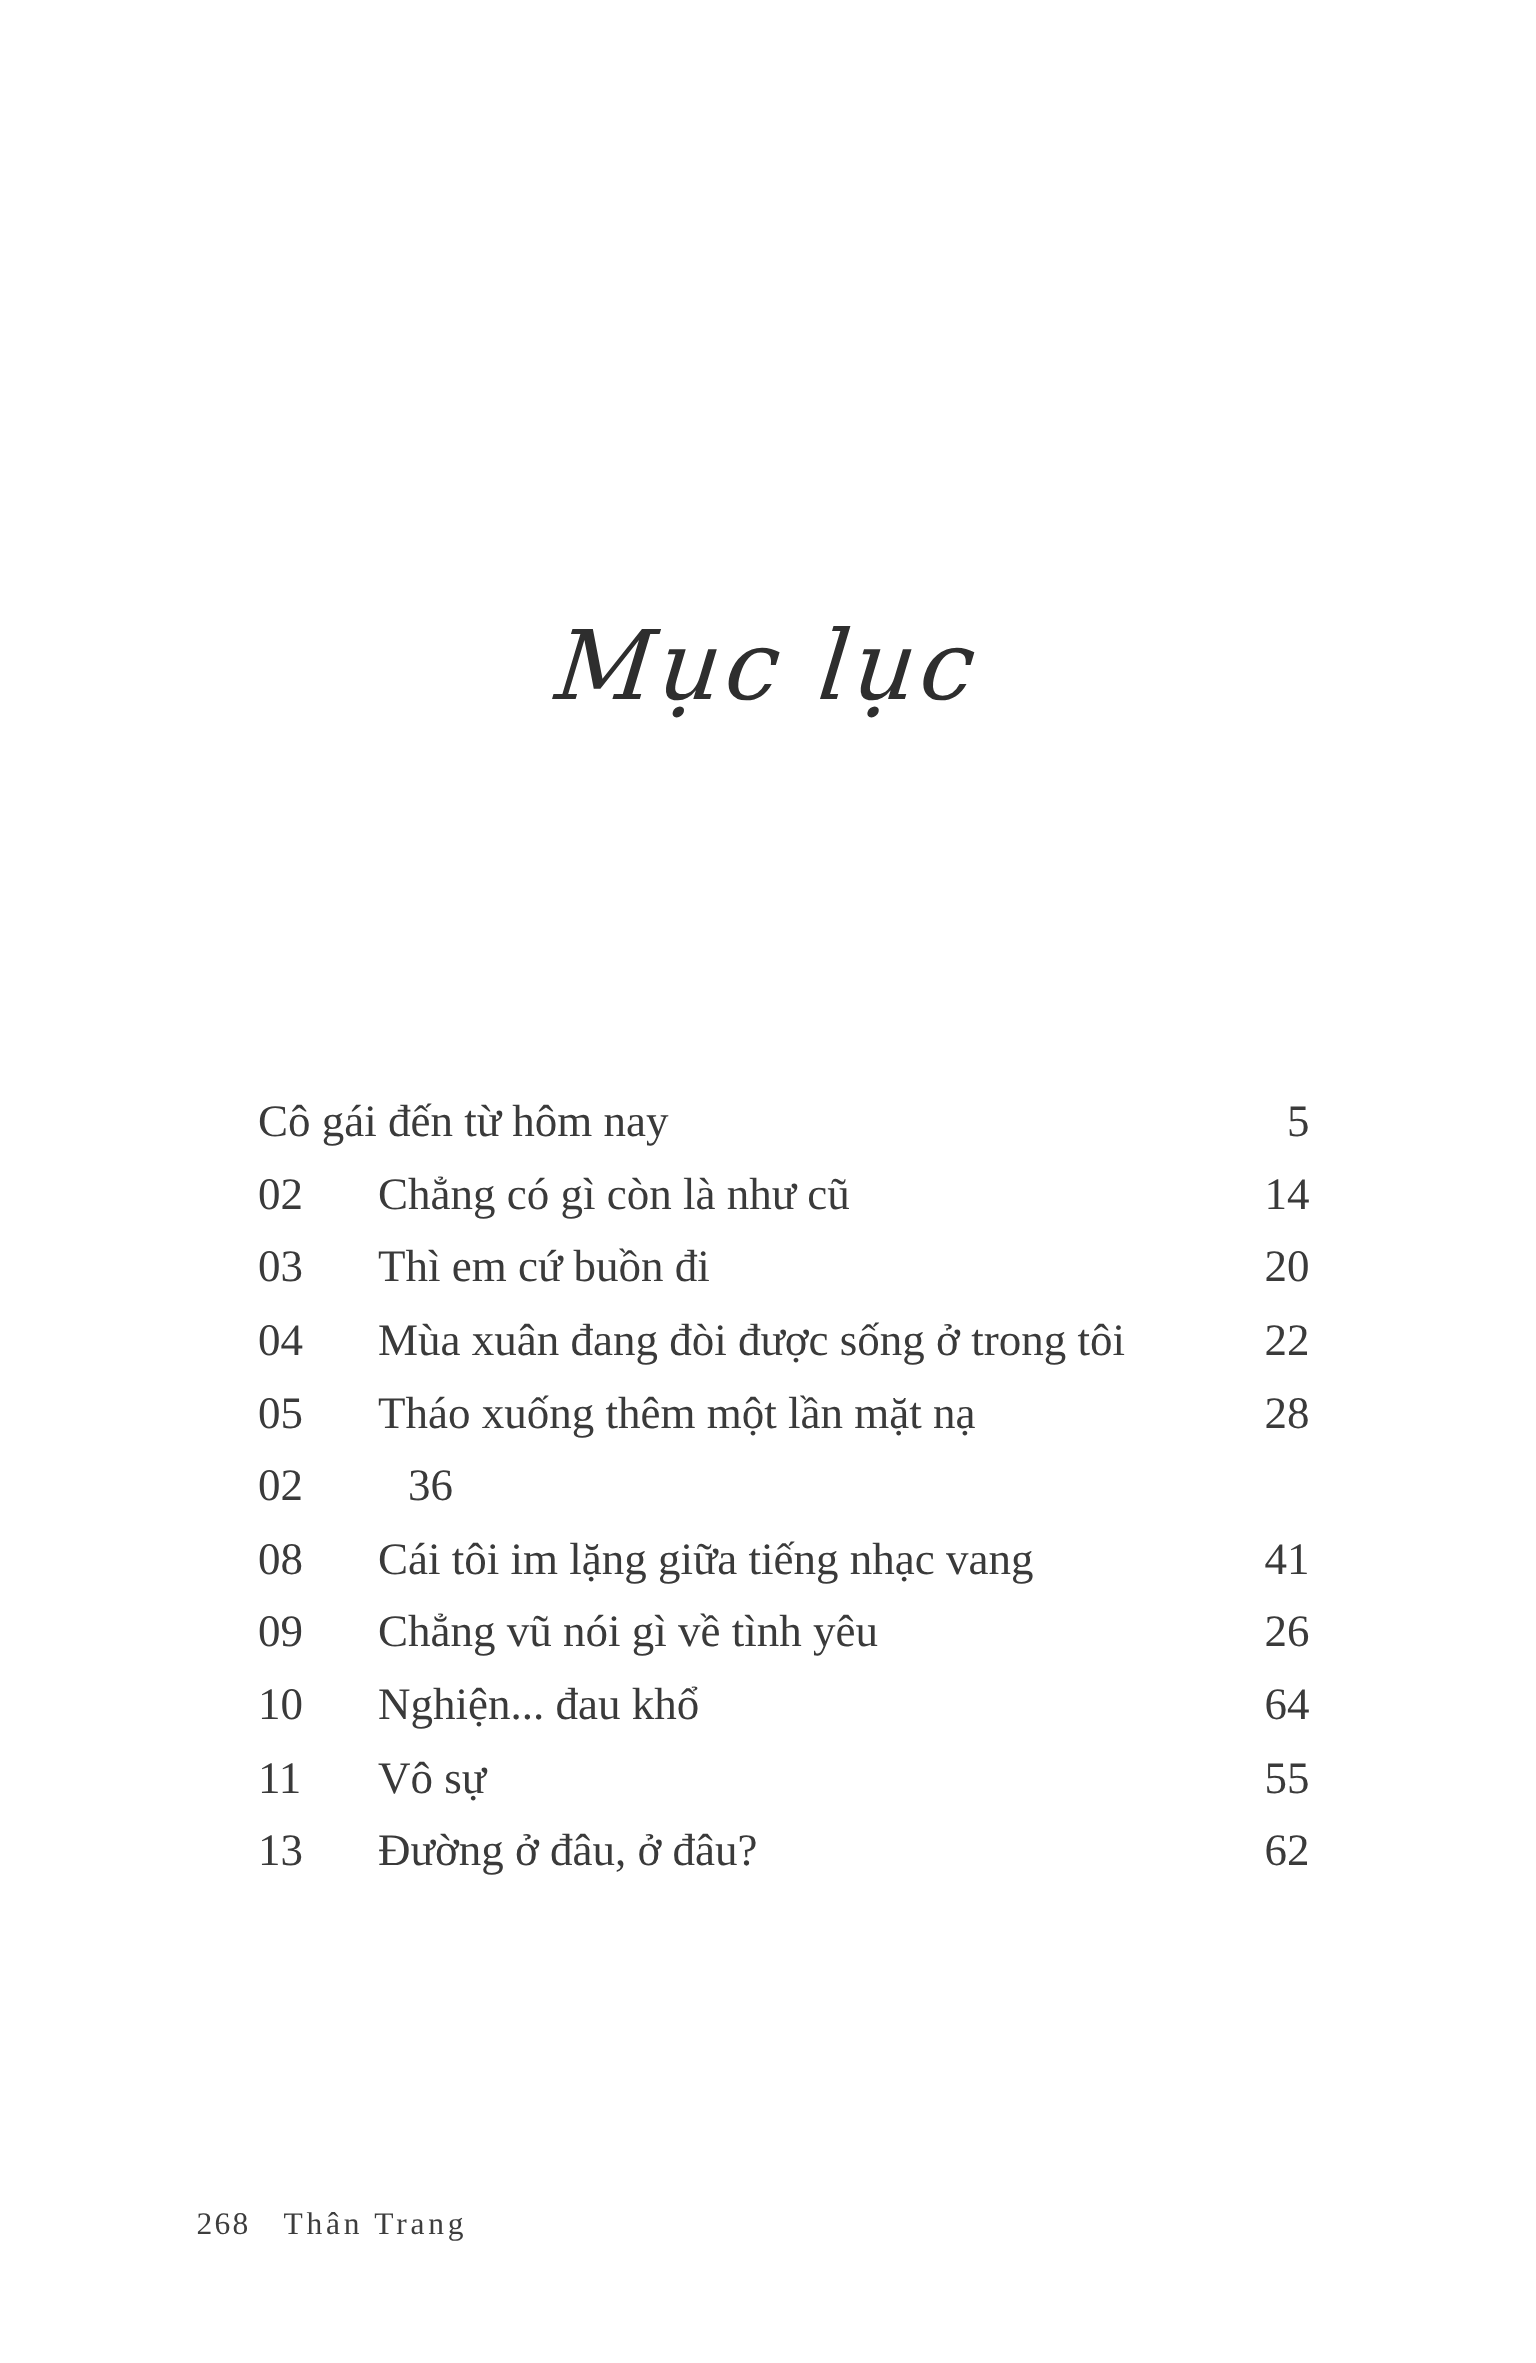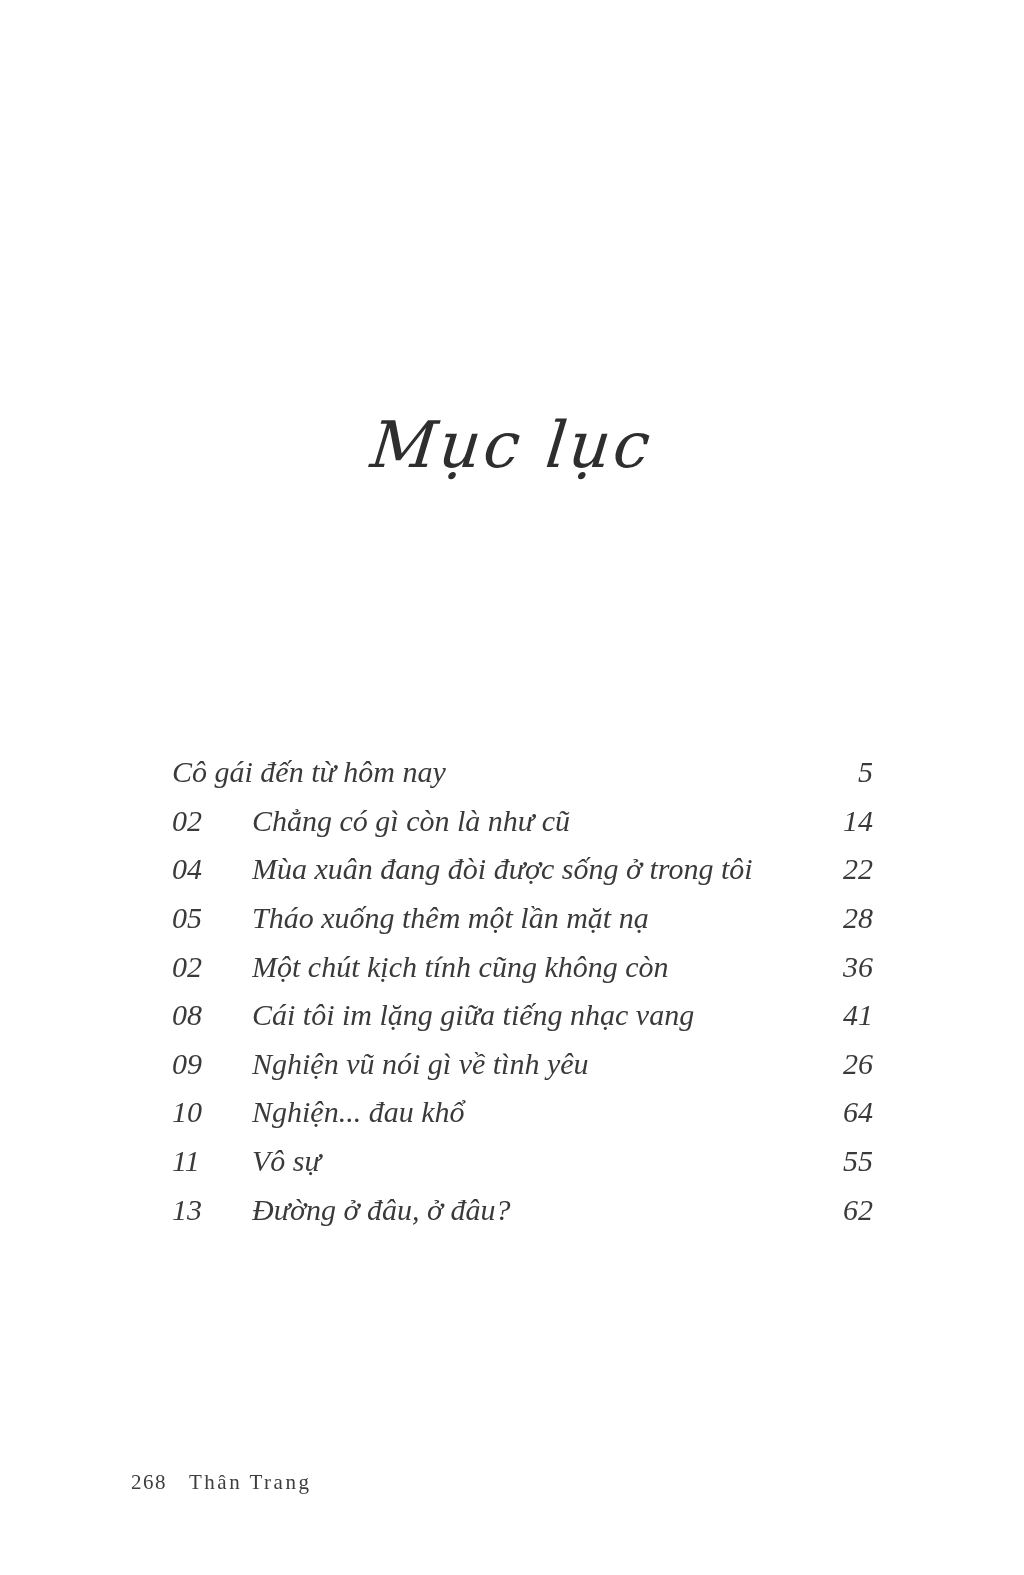--- a/index.html
+++ b/index.html
@@ -26,23 +26,22 @@
     font-style: italic;
     font-weight: 400;
     font-size: 64px;
     letter-spacing: 3px;
     color: #2e2e2e;
     transform: skewX(-6deg);
   }
   .toc {
     position: absolute;
     left: 172px;
-    top: 748px;
+    top: 724px;
     width: 701px;
-    font-style: italic;
   }
   .toc-row {
     display: flex;
     align-items: baseline;
     height: 48.65px;
     font-size: 30px;
     line-height: 48.65px;
     color: #3a3a3a;
     white-space: nowrap;
   }
@@ -91,49 +90,53 @@
     <span class="pg">5</span>
   </div>
 
 
   <div class="toc-row">
     <span class="num">02</span>
     <span class="title">Chẳng có gì còn là như cũ</span>
     <span class="pg">14</span>
   </div>
 
+  <div class="toc-row">
+    <span class="num">03</span>
+    <span class="title">Thì em cứ buồn đi</span>
+    <span class="pg">20</span>
+  </div>
 
   <div class="toc-row">
     <span class="num">04</span>
     <span class="title">Mùa xuân đang đòi được sống ở trong tôi</span>
     <span class="pg">22</span>
   </div>
 
   <div class="toc-row">
     <span class="num">05</span>
     <span class="title">Tháo xuống thêm một lần mặt nạ</span>
     <span class="pg">28</span>
   </div>
 
 
   <div class="toc-row">
     <span class="num">02</span>
-    <span class="title">Một chút kịch tính cũng không còn</span>
     <span class="pg">36</span>
   </div>
 
   <div class="toc-row">
     <span class="num">08</span>
     <span class="title">Cái tôi im lặng giữa tiếng nhạc vang</span>
     <span class="pg">41</span>
   </div>
 
   <div class="toc-row">
     <span class="num">09</span>
-    <span class="title">Nghiện vũ nói gì về tình yêu</span>
+    <span class="title">Chẳng vũ nói gì về tình yêu</span>
     <span class="pg">26</span>
   </div>
 
   <div class="toc-row">
     <span class="num">10</span>
     <span class="title">Nghiện... đau khổ</span>
     <span class="pg">64</span>
   </div>
 
   <div class="toc-row">

